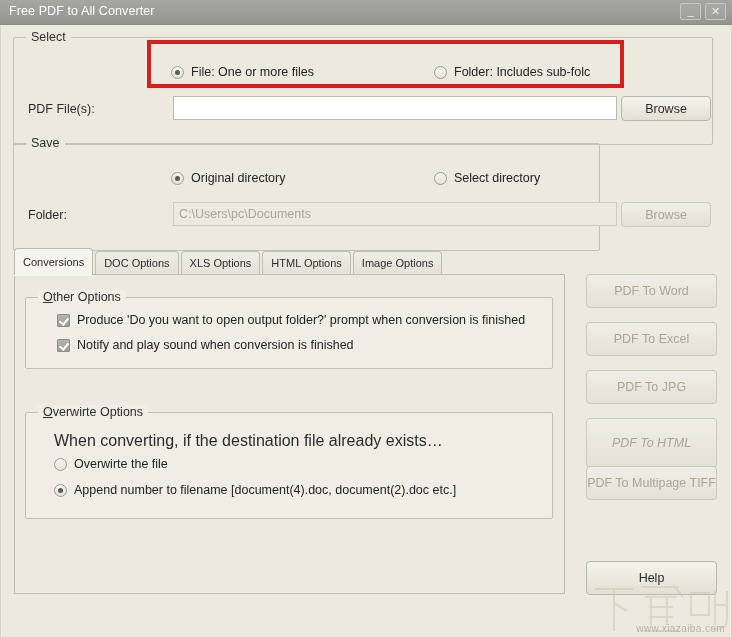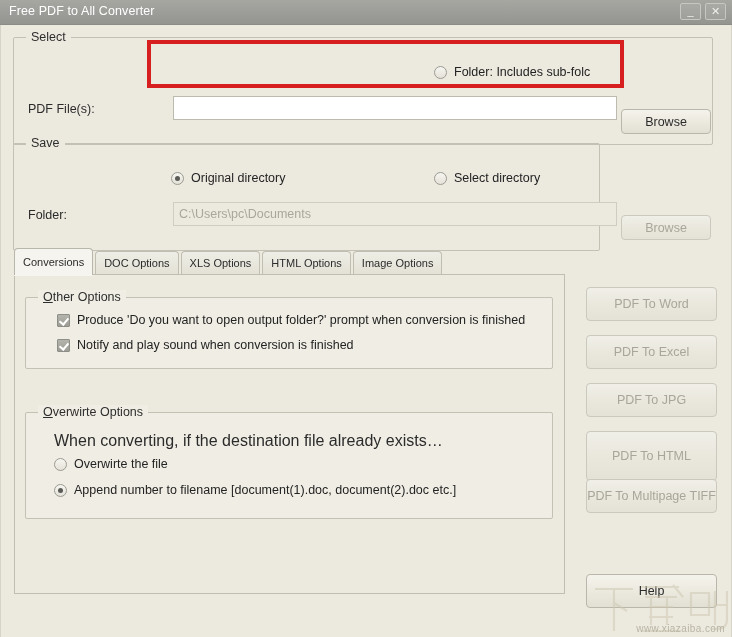--- a/index.html
+++ b/index.html
@@ -179,21 +179,20 @@
     background: linear-gradient(to bottom, #f4f3ec 0%, #eceadf 50%, #e2e0d3 100%);
     box-sizing: border-box;
     font-size: 12.5px;
     color: #2b2b2b;
     font-family: "Liberation Sans", sans-serif;
     display: flex;
     align-items: center;
     justify-content: center;
     white-space: nowrap;
     overflow: visible;
-    margin-top: 13px;
   }
   .btn.disabled {
     color: #a8a69a;
     border-color: #cbc9bd;
     background: linear-gradient(to bottom, #f0efe8 0%, #eae8dd 50%, #e4e2d6 100%);
   }
 
   
   .tabstrip {
     position: absolute;
@@ -267,20 +266,24 @@
       <div class="win-btn">_</div>
       <div class="win-btn">✕</div>
     </div>
   </div>
 
   <div class="client">
 
     <div class="groupbox" style="left:12px; top:12px; width:700px; height:108px;">
       <div class="gb-title">Select</div>
 
+      <div class="radio checked" style="left:157px; top:27px;">
+        <span class="dot"></span>
+        <span class="rlabel">File:  One or more files</span>
+      </div>
 
       <div class="radio clip" style="left:420px; top:27px; width:183px;">
         <span class="dot"></span>
         <span class="rlabel">Folder: Includes sub-folc</span>
       </div>
 
       <div class="lbl" style="left:14px; top:64px;">PDF File(s):</div>
 
       <input class="textinput" type="text" style="left: 159px; top: 58px; width: 444px; height: 24px;" value="">
 
@@ -342,29 +345,29 @@
 
         <div class="lbl" style="left:28px; top:19px; font-size:16px;">When converting, if the destination file already exists…</div>
 
         <div class="radio" style="left:28px; top:44px;">
           <span class="dot"></span>
           <span class="rlabel">Overwirte the file</span>
         </div>
 
         <div class="radio checked" style="left:28px; top:70px;">
           <span class="dot"></span>
-          <span class="rlabel">Append number to filename  [document(1).doc, document(2).doc etc.]</span>
+          <span class="rlabel">Append number to filename  [document(4).doc, document(2).doc etc.]</span>
         </div>
       </div>
     </div>
 
     <div class="btn disabled" style="left:585px; top:249px; width:131px; height:34px;">PDF To Word</div>
     <div class="btn disabled" style="left:585px; top:297px; width:131px; height:34px;">PDF To Excel</div>
     <div class="btn disabled" style="left:585px; top:345px; width:131px; height:34px;">PDF To JPG</div>
-    <div class="btn disabled" style="left:585px; top:393px; width:131px; height:50px;">PDF To HTML</div>
+    <div class="btn disabled" style="left:585px; top:393px; width:131px; height:50px;font-style:italic;">PDF To HTML</div>
     <div class="btn disabled" style="left:585px; top:441px; width:131px; height:34px;">PDF To Multipage TIFF</div>
 
     <div class="btn" style="left:585px; top:536px; width:131px; height:34px;">Help</div>
 
     <div class="watermark" style="left:592px; top:556px; width:140px; height:70px;">
       <svg width="140" height="70" viewBox="0 0 140 70" xmlns="http://www.w3.org/2000/svg">
         <g fill="none" stroke="#cdc6b0" stroke-width="2.2">
 
           <path d="M2 8 H40 M21 8 V50 M21 22 L34 30"></path>
 

